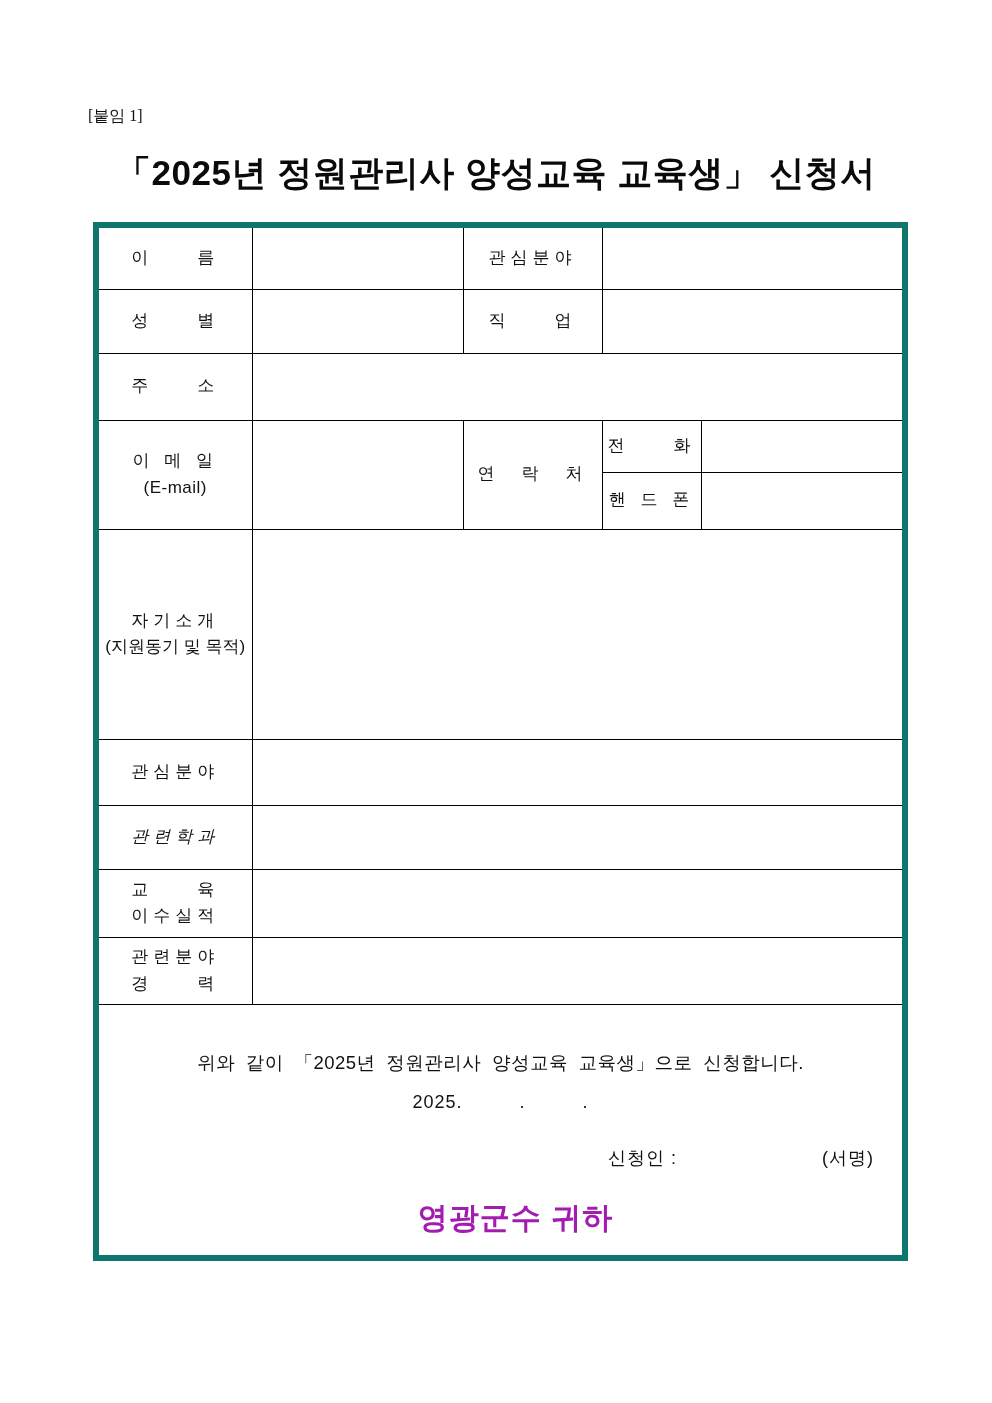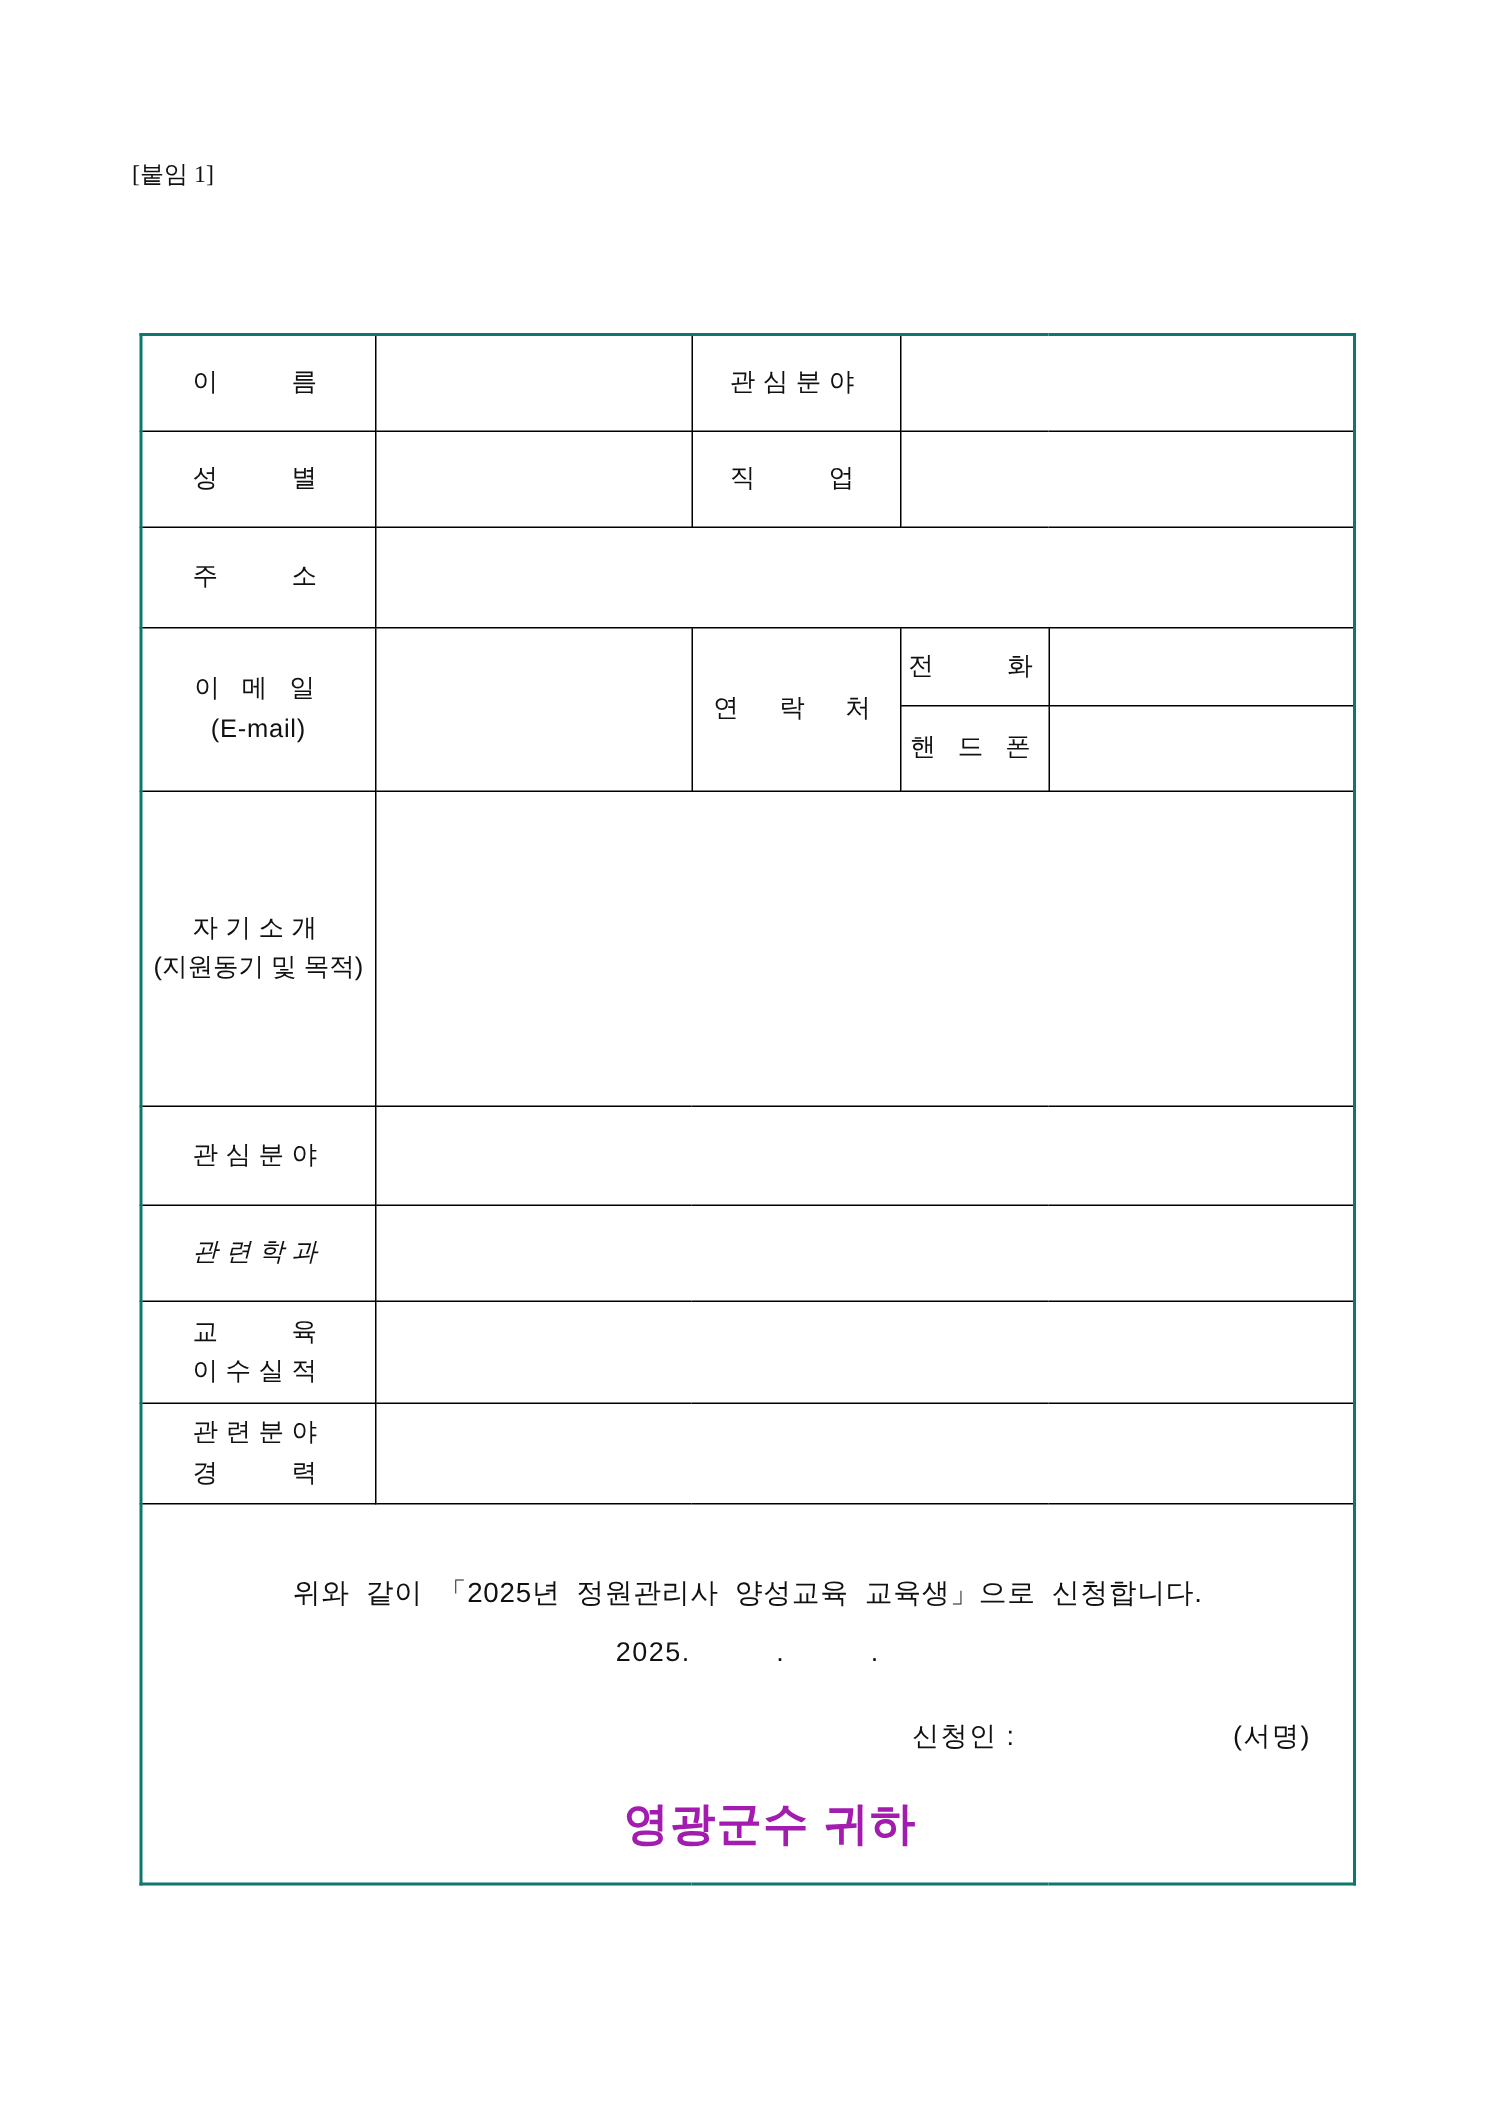--- a/index.html
+++ b/index.html
@@ -19,21 +19,21 @@
 
   .title {
     position: absolute; left: 0; top: 150px; width: 992px; margin: 0;
     text-align: center; font-size: 35px; font-weight: 700; letter-spacing: 0.5px;
     color: #0a0a0a; white-space: nowrap;
   }
 
   table.form-table {
     position: absolute; left: 93px; top: 222px; width: 809px;
     border-collapse: collapse; table-layout: fixed;
-    border: 2px solid #0f766e;
+    border: 6px solid #0f766e;
   }
   table.form-table td {
     border: 1.5px solid #000000;
     padding: 0 4px;
     vertical-align: middle;
     font-size: 17px;
     line-height: 1.55;
     overflow: hidden;
     color: #111111;
   }
@@ -67,20 +67,21 @@
     font-size: 30px; font-weight: 700; letter-spacing: 1px; color: #a21caf;
   }
 </style>
 </head>
 <body>
 
 <div class="page">
 
   <div class="attachment">[붙임 1]</div>
 
+  <h1 class="title">「2025년 정원관리사 양성교육 교육생」 신청서</h1>
 
   <table class="form-table">
     <colgroup>
       <col style="width:156px">
       <col style="width:211px">
       <col style="width:139px">
       <col style="width:99px">
       <col style="width:204px">
     </colgroup>
     <tbody>

